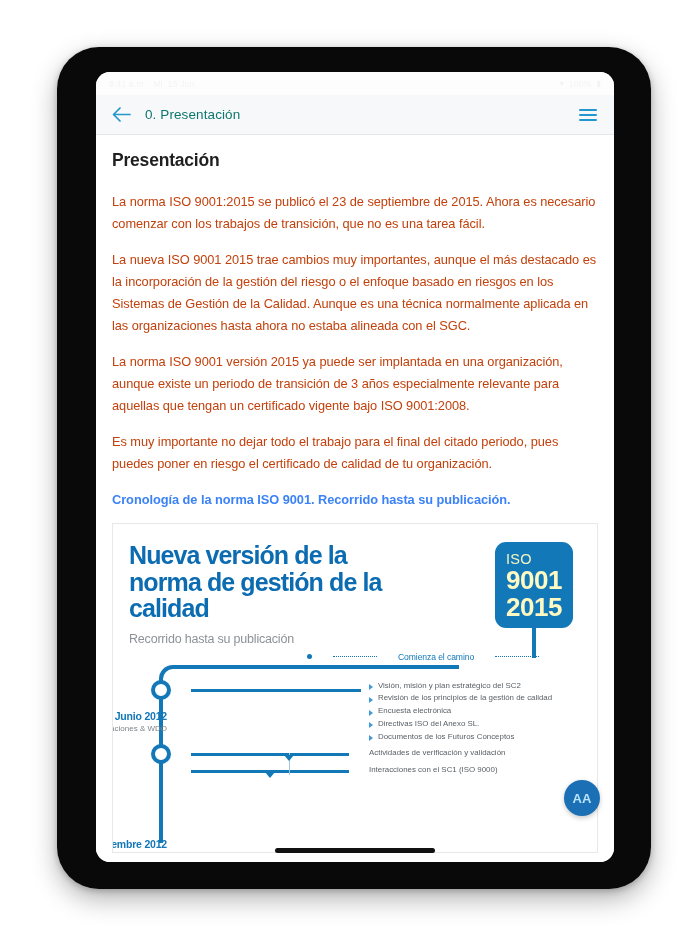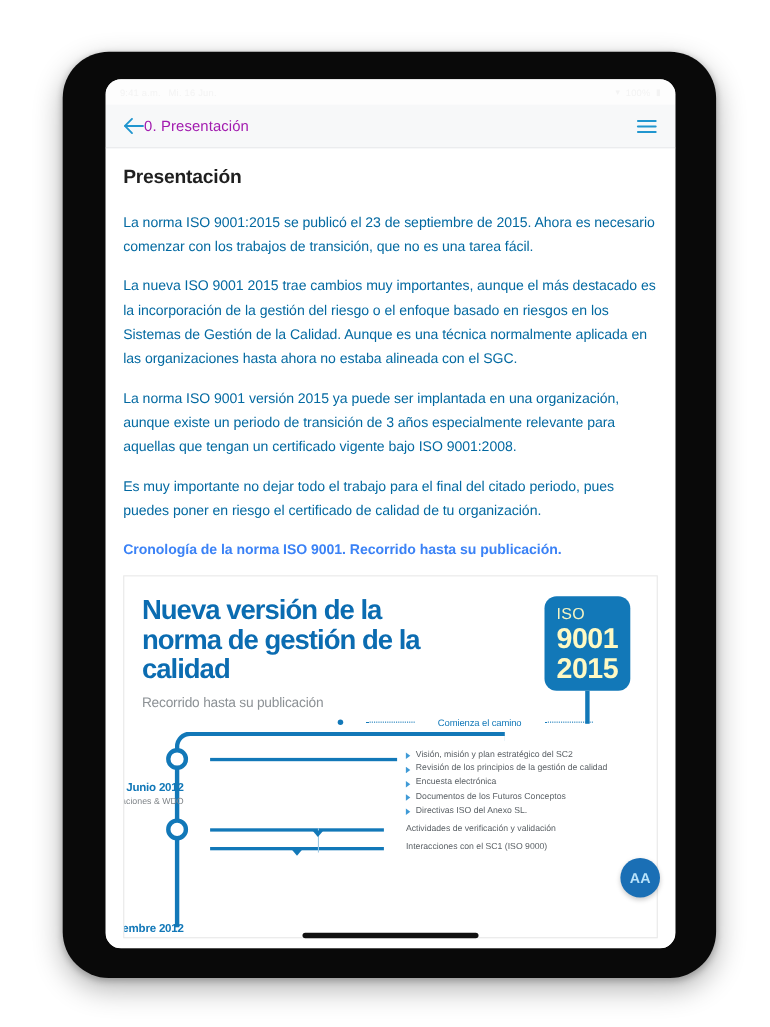--- a/index.html
+++ b/index.html
@@ -61,23 +61,23 @@
     padding: 0 15px;
     flex: 0 0 auto;
   }
   .back-icon {
     width: 20px; height: 20px;
     display: flex; align-items: center; justify-content: center;
     cursor: pointer; flex: 0 0 auto;
   }
   .back-icon svg { display:block; }
   .appbar-title {
-    margin-left: 0;
+    margin-left: 14px;
     font-size: 13.5px;
-    color: #a21caf;
+    color: #0f766e;
     font-weight: 400;
     letter-spacing: .1px;
     white-space: nowrap;
   }
   .hamburger {
     margin-left: auto;
     width: 20px; height: 16px;
     display: flex; flex-direction: column;
     justify-content: space-between;
     cursor: pointer;
@@ -99,21 +99,21 @@
   h1.doc-title {
     font-size: 17.5px;
     font-weight: bold;
     color: #1f1f1f;
     letter-spacing: -.2px;
     margin-bottom: 20px;
   }
   p.para {
     font-size: 12.8px;
     line-height: 1.72;
-    color: #0369a1;
+    color: #c2410c;
     margin-bottom: 14px;
     letter-spacing: -.05px;
   }
   p.para.bold {
     font-weight: bold;
     color: #3b82f6;
     margin-top: 4px;
     margin-bottom: 12px;
   }
 
@@ -391,22 +391,22 @@
             <div class="rule r2"></div>
             <div class="rule r3"></div>
             <div class="tick t1"></div>
             <div class="arrow-dn a1"></div>
             <div class="arrow-dn a2"></div>
 
             <ul class="bullets">
               <li>Visión, misión y plan estratégico del SC2</li>
               <li>Revisión de los principios de la gestión de calidad</li>
               <li>Encuesta electrónica</li>
+              <li>Directivas ISO del Anexo SL.</li>
               <li>Documentos de los Futuros Conceptos</li>
-              <li>Directivas ISO del Anexo SL.</li>
             </ul>
 
             <div class="tl-note note1">Actividades de verificación y validación</div>
             <div class="tl-note note2">Interacciones con el SC1 (ISO 9000)</div>
           </div>
         </div>
       </div>
 
       <div class="fab">AA</div>
 

